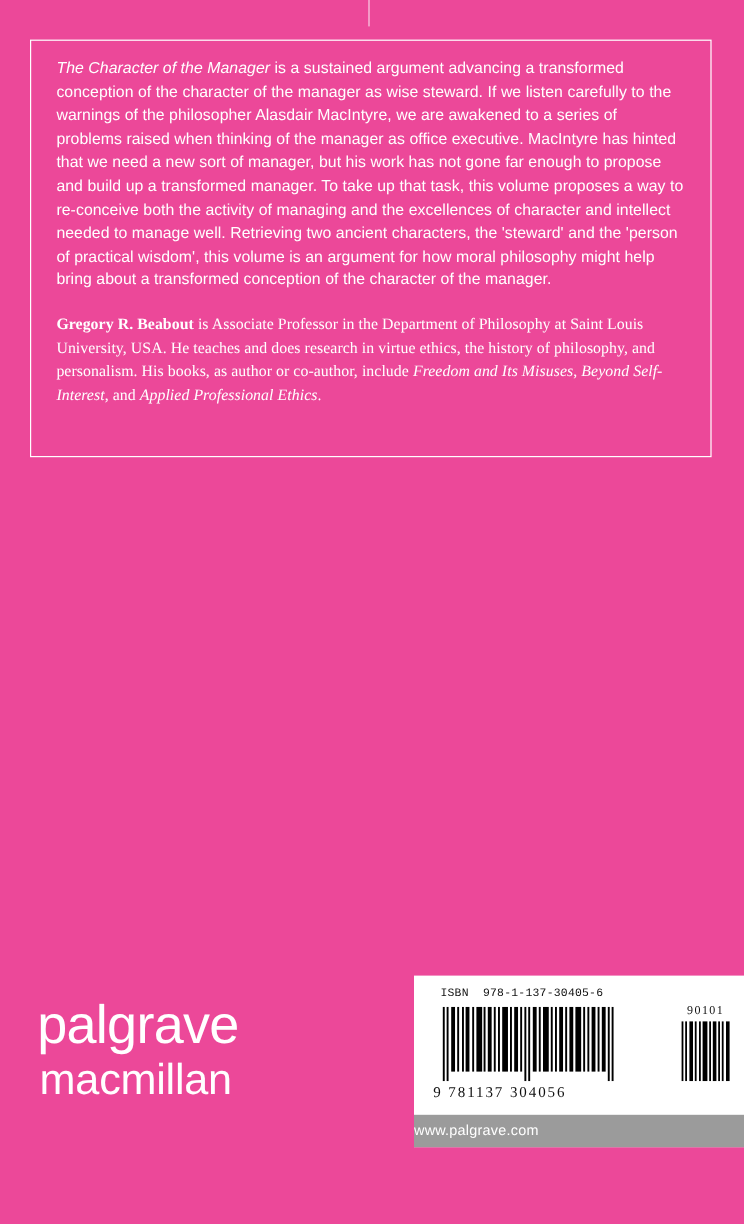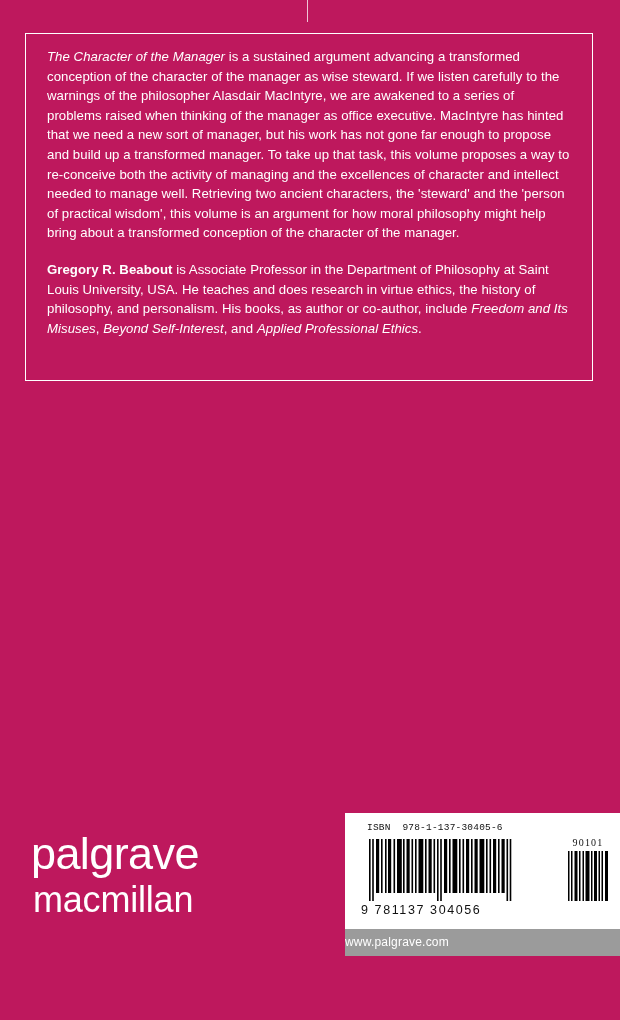--- a/index.html
+++ b/index.html
@@ -10,21 +10,21 @@
     width: 620px;
     height: 1020px;
     background: #2360b8;
     font-family: "Liberation Sans", sans-serif;
     position: relative;
     overflow: hidden;
   }
   .page {
     position: absolute;
     inset: 0;
-    background: #be185d;
+    background: #ec4899;
   }
   
   .spine-mark {
     position: absolute;
     top: 0;
     left: 307px;
     width: 1px;
     height: 22px;
     background: #ffffff;
     opacity: 0.75;
@@ -47,20 +47,21 @@
     line-height: 19.6px;
     text-align: left;
     margin: 0;
     letter-spacing: 0.05px;
   }
   .blurb-text em {
     font-style: italic;
   }
   .author-para {
     margin-top: 17px;
+    font-family: Liberation Serif, serif;
   }
   .author-name {
     font-weight: bold;
   }
   
   .logo {
     position: absolute;
     left: 31px;
     bottom: 98px;
     color: #ffffff;
@@ -124,21 +125,21 @@
     font-size: 10px;
     color: #111111;
     letter-spacing: 1.2px;
     text-align: center;
   }
   .ean-digits {
     position: absolute;
     left: 16px;
     top: 90px;
     width: 165px;
-    font-family: Liberation Sans, sans-serif;
+    font-family: Liberation Serif, serif;
     font-size: 12.5px;
     color: #111111;
     letter-spacing: 1.6px;
   }
   .url-bar {
     background: #9b9b9b;
     color: #ffffff;
     text-align: left;
     font-size: 12px;
     padding: 6px 0 7px 0;

